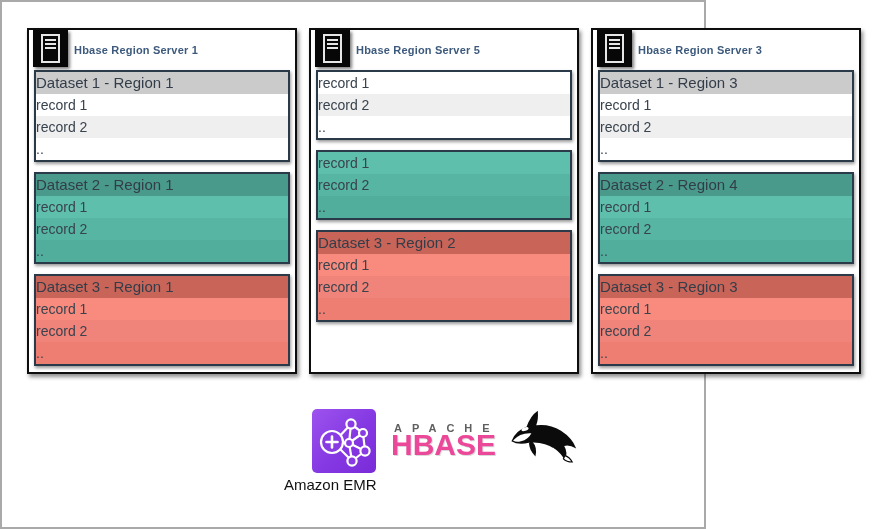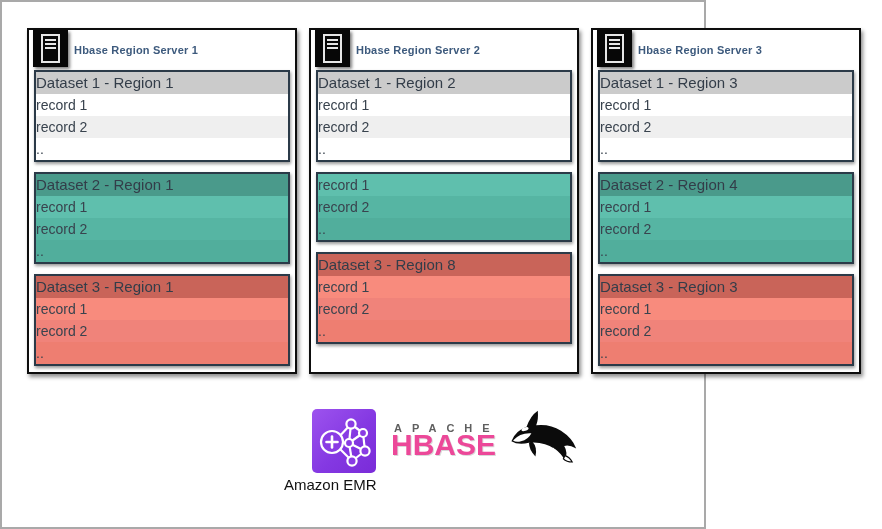--- a/index.html
+++ b/index.html
@@ -81,35 +81,34 @@
 
   <div class="server-box s2">
     <div class="server-icon">
       <svg width="35" height="37" viewBox="0 0 35 37">
         <rect x="9" y="5" width="17" height="27" fill="none" stroke="#e6e6e6" stroke-width="2"></rect>
         <line x1="12" y1="10" x2="23" y2="10" stroke="#e6e6e6" stroke-width="2"></line>
         <line x1="12" y1="14" x2="23" y2="14" stroke="#e6e6e6" stroke-width="2"></line>
         <line x1="12" y1="18" x2="23" y2="18" stroke="#e6e6e6" stroke-width="2"></line>
       </svg>
     </div>
-    <div class="server-title">Hbase Region Server 2</div>
+    <div class="server-title">Hbase Region Server 5</div>
     <div class="tables">
       <div class="dtable gray">
-        <div class="drow hdr">Dataset 1 - Region 2</div>
         <div class="drow r1">record 1</div>
         <div class="drow r2">record 2</div>
         <div class="drow r3">..</div>
       </div>
       <div class="dtable teal">
         <div class="drow r1">record 1</div>
         <div class="drow r2">record 2</div>
         <div class="drow r3">..</div>
       </div>
       <div class="dtable red">
-        <div class="drow hdr">Dataset 3 - Region 8</div>
+        <div class="drow hdr">Dataset 3 - Region 2</div>
         <div class="drow r1">record 1</div>
         <div class="drow r2">record 2</div>
         <div class="drow r3">..</div>
       </div>
     </div>
   </div>
 
   <div class="server-box s3">
     <div class="server-icon">
       <svg width="35" height="37" viewBox="0 0 35 37">

